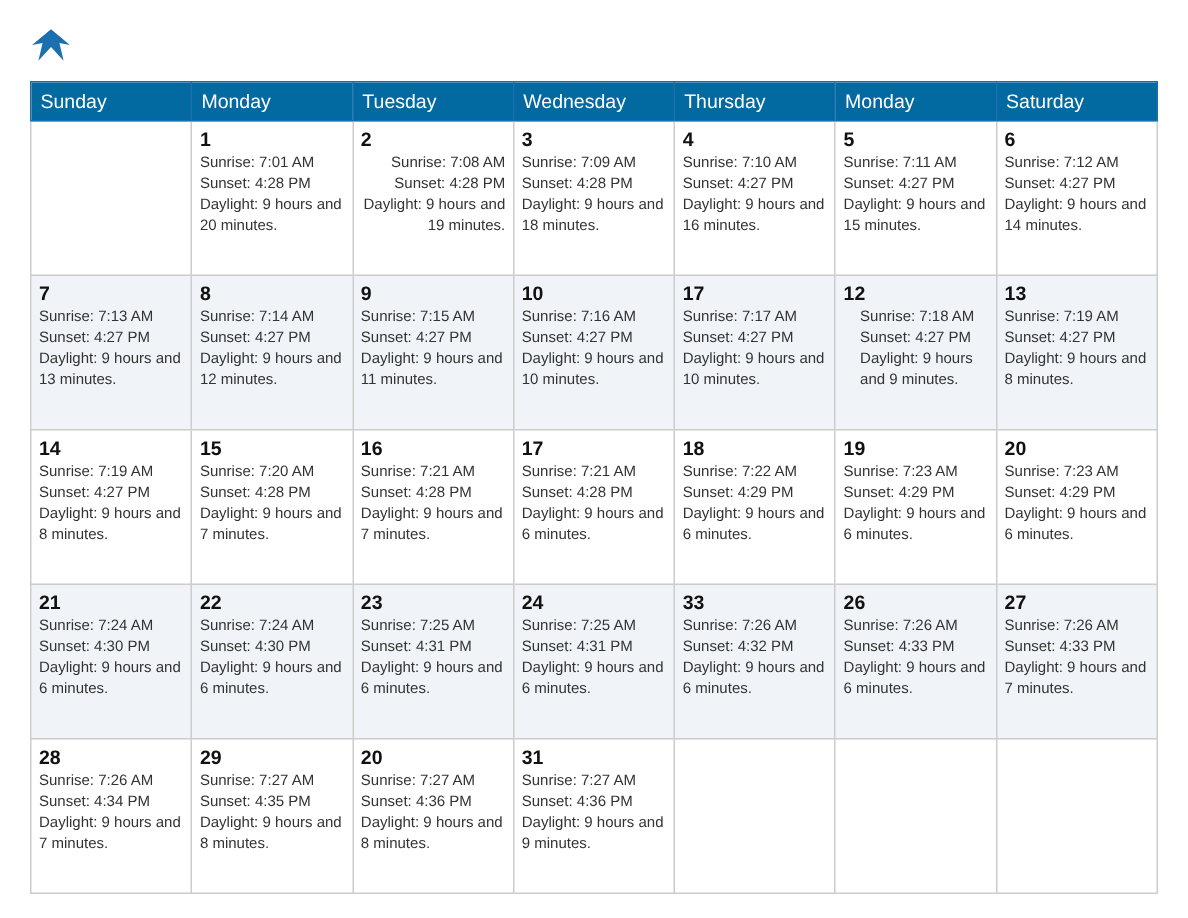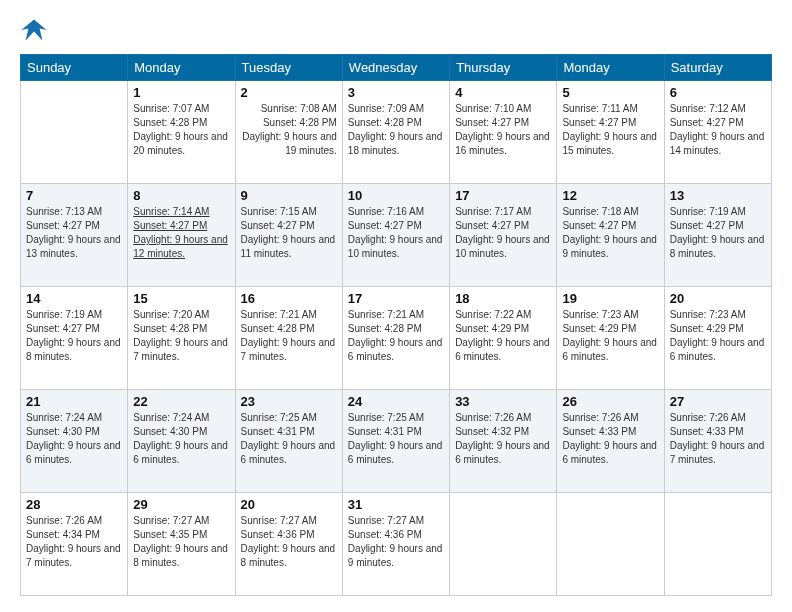--- a/index.html
+++ b/index.html
@@ -131,21 +131,21 @@
           <th>Thursday</th>
           <th>Monday</th>
           <th>Saturday</th>
         </tr>
     </thead>
     <tbody id="calendar-body">
     <tr>
           <td class="empty-cell"></td>
           <td>
             <span class="day-num">1</span>
-            <div class="cell-text" style="white-space: pre-line;">Sunrise: 7:07 AM
+            <div class="cell-text" style="white-space: pre-line;">Sunrise: 7:01 AM
 Sunset: 4:28 PM
 Daylight: 9 hours and 20 minutes.</div>
           </td>
           <td>
             <span class="day-num">2</span>
             <div class="cell-text" style="white-space: pre-line; text-align: right;">Sunrise: 7:08 AM
 Sunset: 4:28 PM
 Daylight: 9 hours and 19 minutes.</div>
           </td>
           <td>
@@ -175,21 +175,21 @@
         </tr>
         <tr>
           <td>
             <span class="day-num">7</span>
             <div class="cell-text" style="white-space: pre-line;">Sunrise: 7:13 AM
 Sunset: 4:27 PM
 Daylight: 9 hours and 13 minutes.</div>
           </td>
           <td>
             <span class="day-num">8</span>
-            <div class="cell-text" style="white-space: pre-line; text-decoration: underline;">Sunrise: 7:14 AM
+            <div class="cell-text" style="white-space: pre-line;">Sunrise: 7:14 AM
 Sunset: 4:27 PM
 Daylight: 9 hours and 12 minutes.</div>
           </td>
           <td>
             <span class="day-num">9</span>
             <div class="cell-text" style="white-space: pre-line;">Sunrise: 7:15 AM
 Sunset: 4:27 PM
 Daylight: 9 hours and 11 minutes.</div>
           </td>
           <td>
@@ -199,21 +199,21 @@
 Daylight: 9 hours and 10 minutes.</div>
           </td>
           <td>
             <span class="day-num">17</span>
             <div class="cell-text" style="white-space: pre-line;">Sunrise: 7:17 AM
 Sunset: 4:27 PM
 Daylight: 9 hours and 10 minutes.</div>
           </td>
           <td>
             <span class="day-num">12</span>
-            <div class="cell-text" style="white-space: pre-line;">Sunrise: 7:18 AM
+            <div class="cell-text" style="white-space: pre-line; margin-left: 11px;">Sunrise: 7:18 AM
 Sunset: 4:27 PM
 Daylight: 9 hours and 9 minutes.</div>
           </td>
           <td>
             <span class="day-num">13</span>
             <div class="cell-text" style="white-space: pre-line;">Sunrise: 7:19 AM
 Sunset: 4:27 PM
 Daylight: 9 hours and 8 minutes.</div>
           </td>
         </tr>

